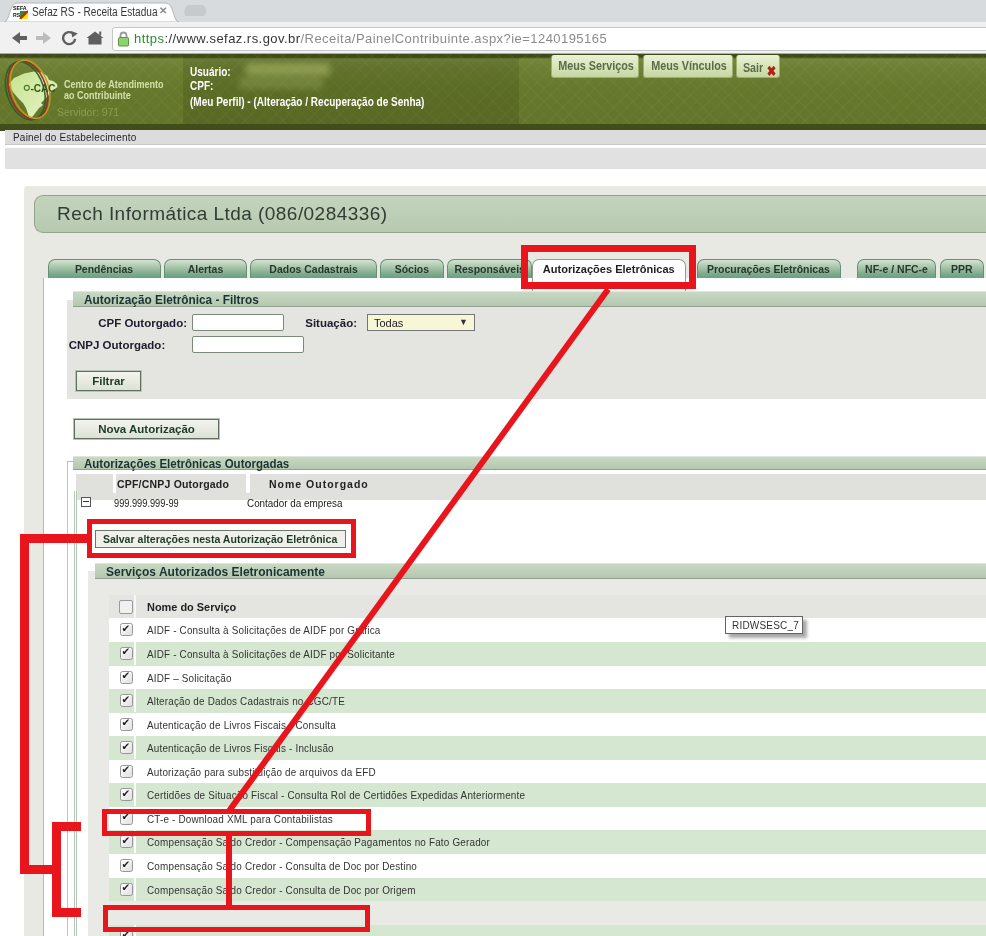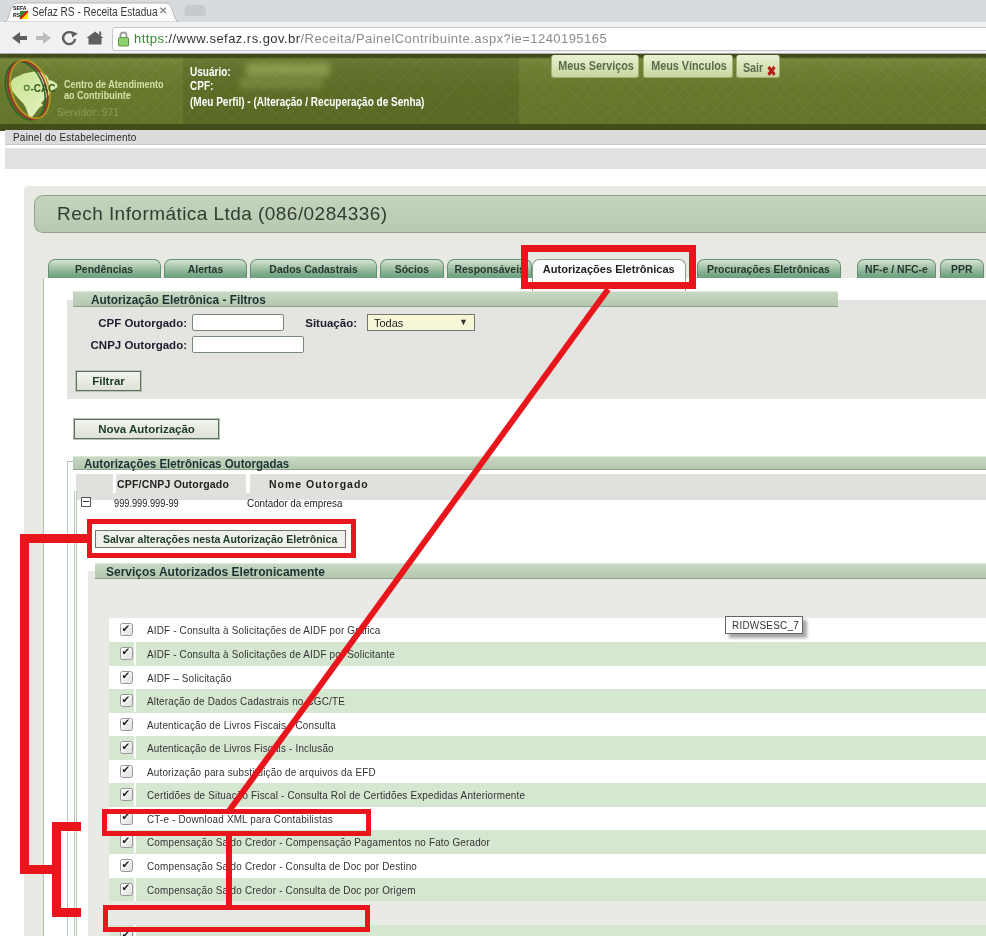--- a/index.html
+++ b/index.html
@@ -61,30 +61,30 @@
 .tab span{position:relative;top:3px;display:inline-block;transform:scaleX(0.91);}
 .tab.sel{background:#fcfdfc;border-color:#8aa08a;height:34px;color:#1f1f1f;text-align:center;}
 .tab.sel span{transform:scaleX(0.96);}
 
 #pane{left:43px;top:278px;width:943px;height:658px;background:#fff;border-left:1px solid #abc3ab;}
 
 .secbar{position:absolute;background:linear-gradient(180deg,#c8d8c3 0,#b4c8ae 100%);
  border-top:1px solid #dde8da;border-bottom:1px solid #90a090;box-sizing:border-box;
  color:#1b3333;font-weight:bold;font-size:13px;letter-spacing:0;white-space:nowrap;}
 .secbar span{position:relative;top:-0.5px;left:11px;display:inline-block;transform-origin:0 50%;}
-#filtbar{left:73px;top:291px;width:765px;height:16px;padding-left:7px;}
+#filtbar{left:73px;top:291px;width:913px;height:16px;}
 #filtbox{left:67px;top:300px;width:919px;height:99px;background:#e4e4e1;}
 #outbar{left:73px;top:455.5px;width:913px;height:14.5px;}
 #servbar{left:95px;top:563px;width:891px;height:16px;}
 #servbox{left:88px;top:571px;width:898px;height:365px;background:#e9e9e5;}
 
 .flabel{position:absolute;font-size:11.5px;font-weight:bold;color:#1c1c2e;text-align:right;}
 #lab-cpf{left:60px;top:317px;width:127px;}
 #lab-sit{left:280px;top:317px;width:77px;}
-#lab-cnpj{left:47px;top:339px;width:140px;}
+#lab-cnpj{left:47px;top:339px;width:140px;text-align:center;}
 .finput{position:absolute;background:#fff;border:1px solid #7a8a7a;border-radius:2px;box-sizing:border-box;}
 #inp-cpf{left:192px;top:314px;width:92px;height:17px;}
 #inp-cnpj{left:192px;top:336px;width:112px;height:17px;}
 #sel-sit{left:367px;top:314px;width:108px;height:17px;background:#f7f7d8;border:1px solid #767676;box-sizing:border-box;font-size:11px;color:#222;}
 #sel-sit i{position:absolute;left:6px;top:2px;font-style:normal;}
 #sel-sit b{position:absolute;right:6px;top:2px;font-weight:normal;font-size:9px;color:#333;}
 .pbtn{position:absolute;box-sizing:border-box;border:1px solid #5f6f5f;outline:1px solid #b8c4b8;
  background:linear-gradient(180deg,#f2f4ee 0,#dde2d4 100%);
  color:#1c3a28;font-weight:bold;font-size:11.5px;text-align:center;}
 .pbtn span{position:relative;top:3px;}
@@ -258,20 +258,25 @@
 <div class="abs" id="orow2">Contador da empresa</div>
 <div class="vline" id="vl1"></div>
 <div class="abs" id="vl1h"></div>
 <div class="vline" id="vl2"></div>
 <div class="vline" id="vl3"></div>
 <div class="pbtn" id="btn-salvar"><span>Salvar alterações nesta Autorização Eletrônica</span></div>
 
 <div class="abs" id="servbox"></div>
 <div class="secbar" id="servbar"><span style="transform:scaleX(0.923)">Serviços Autorizados Eletronicamente</span></div>
 <div class="abs" id="stable">
+  <div id="shead">
+      <div class="cb"></div>
+      <div class="sep"></div>
+      <div class="nm">Nome do Serviço</div>
+    </div>
   <div class="srow white" style="top:23.4px;height:23.56px">
       <div class="cb ck"></div>
       <div class="sep"></div>
       <div class="nm">AIDF - Consulta à Solicitações de AIDF por Gráfica</div>
     </div>
   <div class="srow green" style="top:46.96px;height:23.56px">
       <div class="cb ck"></div>
       <div class="sep"></div>
       <div class="nm">AIDF - Consulta à Solicitações de AIDF por Solicitante</div>
     </div>

